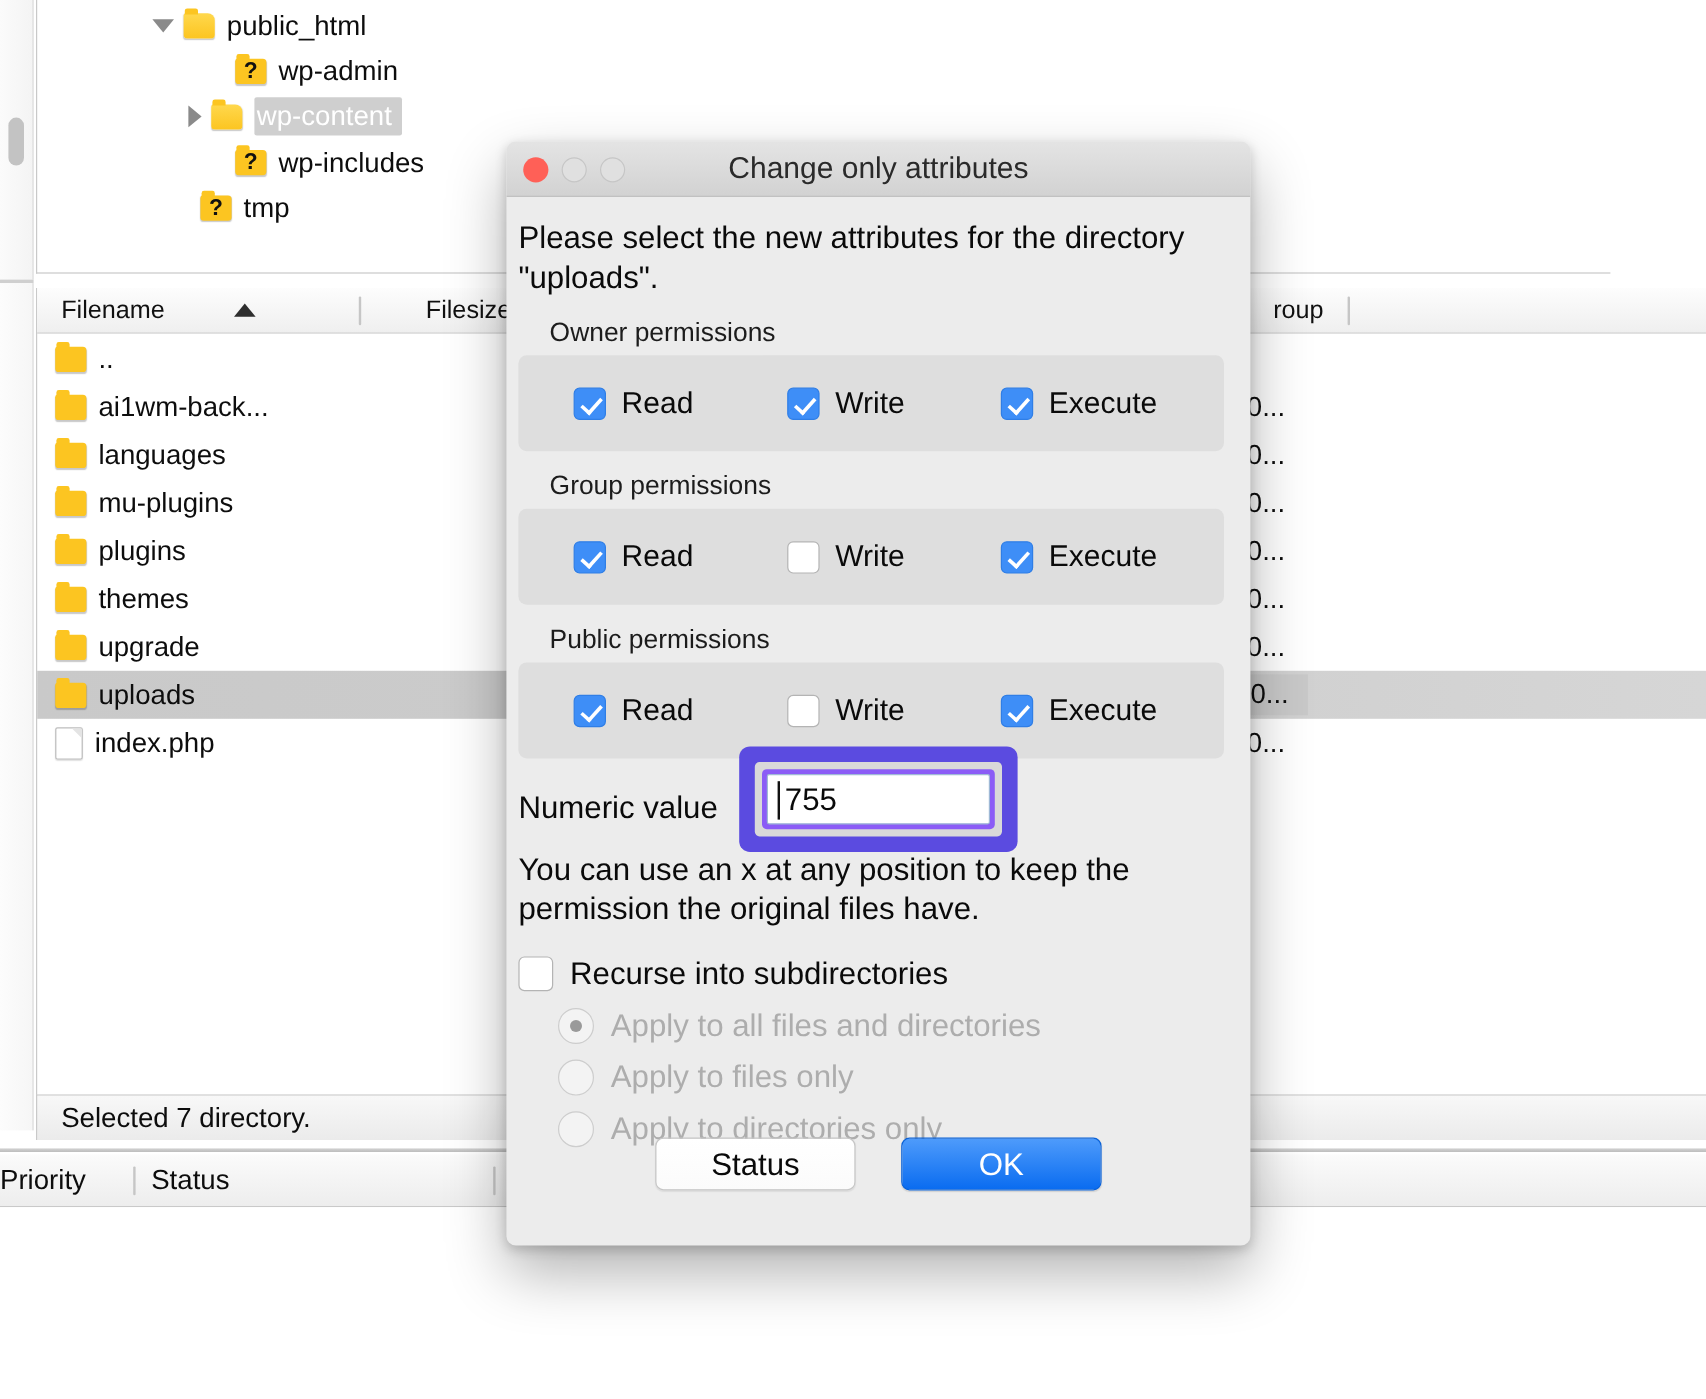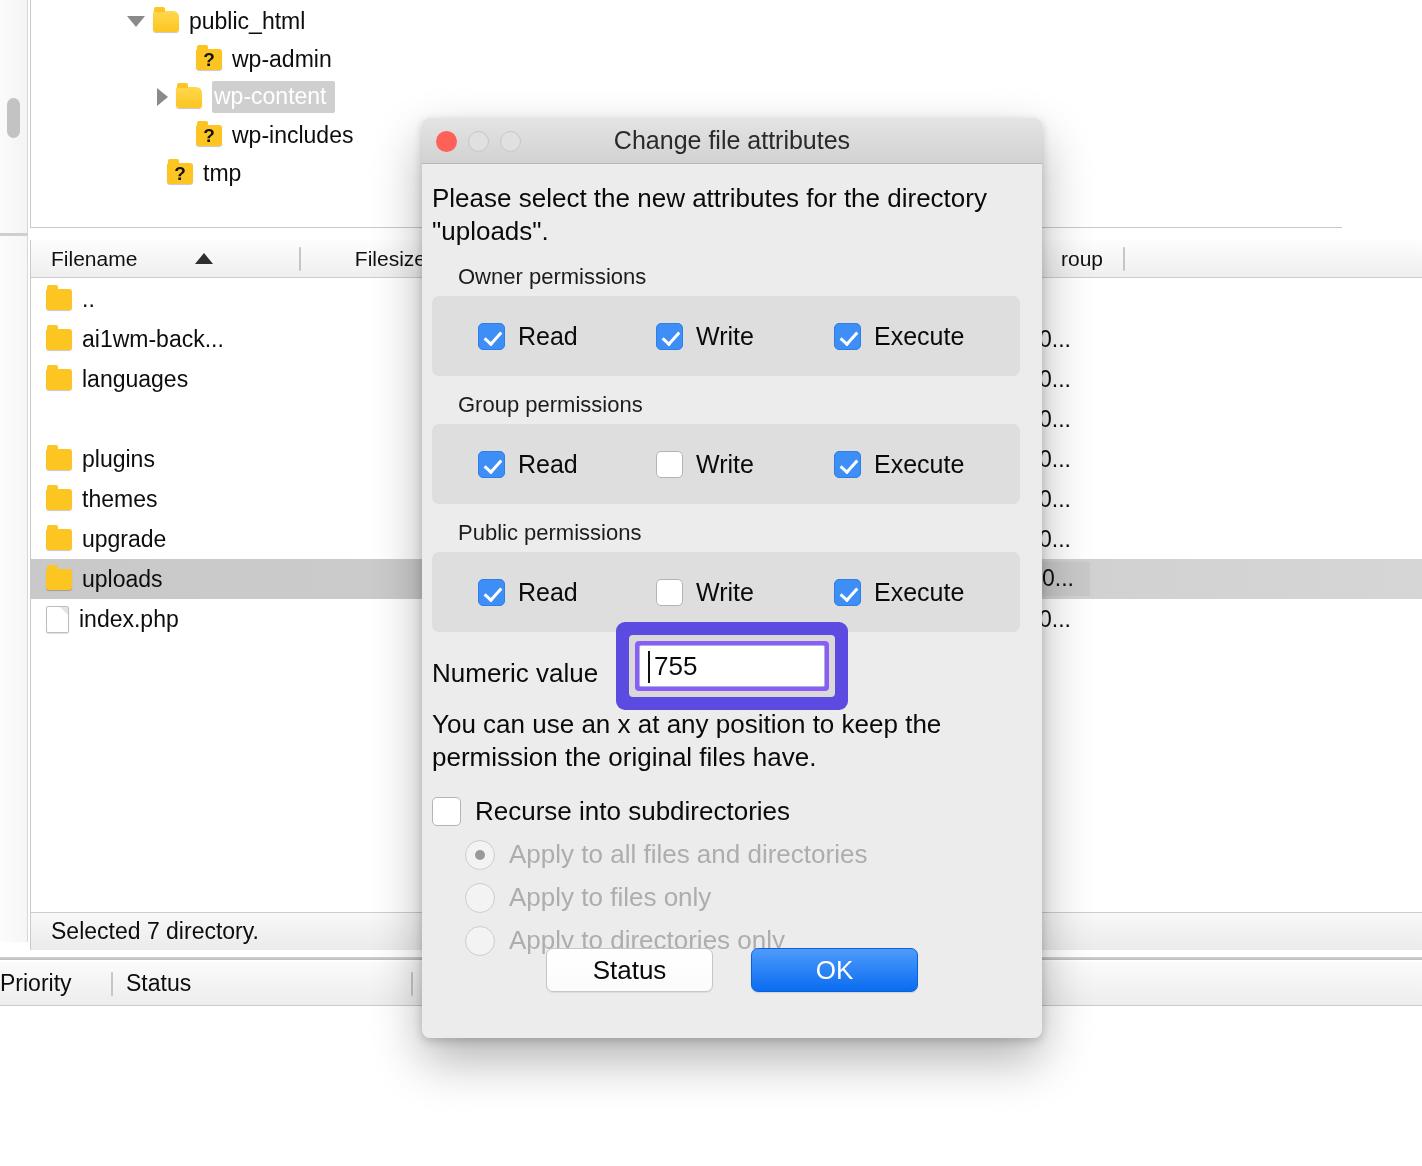--- a/index.html
+++ b/index.html
@@ -316,20 +316,24 @@
       </div>
       <div class="lrow">
         <div class="lname">
           <div class="folder-ico"></div>
           <span>languages</span>
         </div>
         <div class="lsize"></div>
         <div class="lgroup">0...</div>
       </div>
       <div class="lrow">
+        <div class="lname">
+          <div class="folder-ico"></div>
+          <span>mu-plugins</span>
+        </div>
         <div class="lsize"></div>
         <div class="lgroup">0...</div>
       </div>
       <div class="lrow">
         <div class="lname">
           <div class="folder-ico"></div>
           <span>plugins</span>
         </div>
         <div class="lsize"></div>
         <div class="lgroup">0...</div>
@@ -386,21 +390,21 @@
   </div>
   <div class="queue-body"></div>
 
   <div class="dialog">
     <div class="titlebar">
       <div class="tl-wrap">
         <div class="tl red"></div>
         <div class="tl dis"></div>
         <div class="tl dis"></div>
       </div>
-      <div class="dlg-title">Change file attributes</div>
+      <div class="dlg-title">Change only attributes</div>
     </div>
 
     <div class="dlg-body">
       <div class="dlg-prompt">Please select the new attributes for the directory "uploads".</div>
 
       <div class="group-label">Owner permissions</div>
       <div class="perm-box">
         <div class="perm-item">
           <div class="cb on"></div>
           <span>Read</span>

